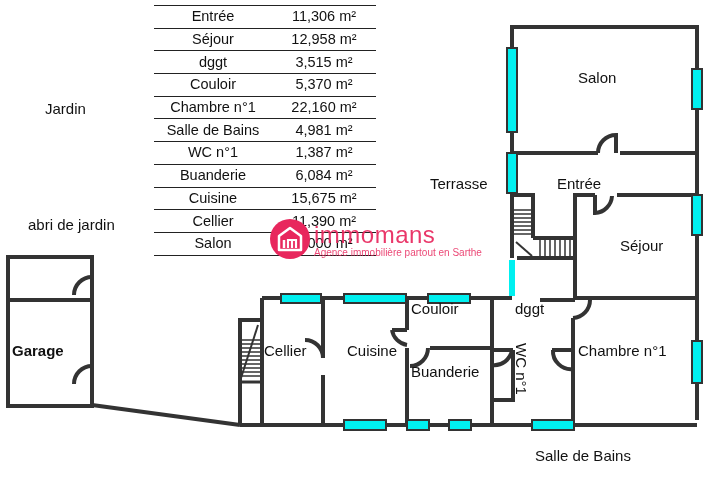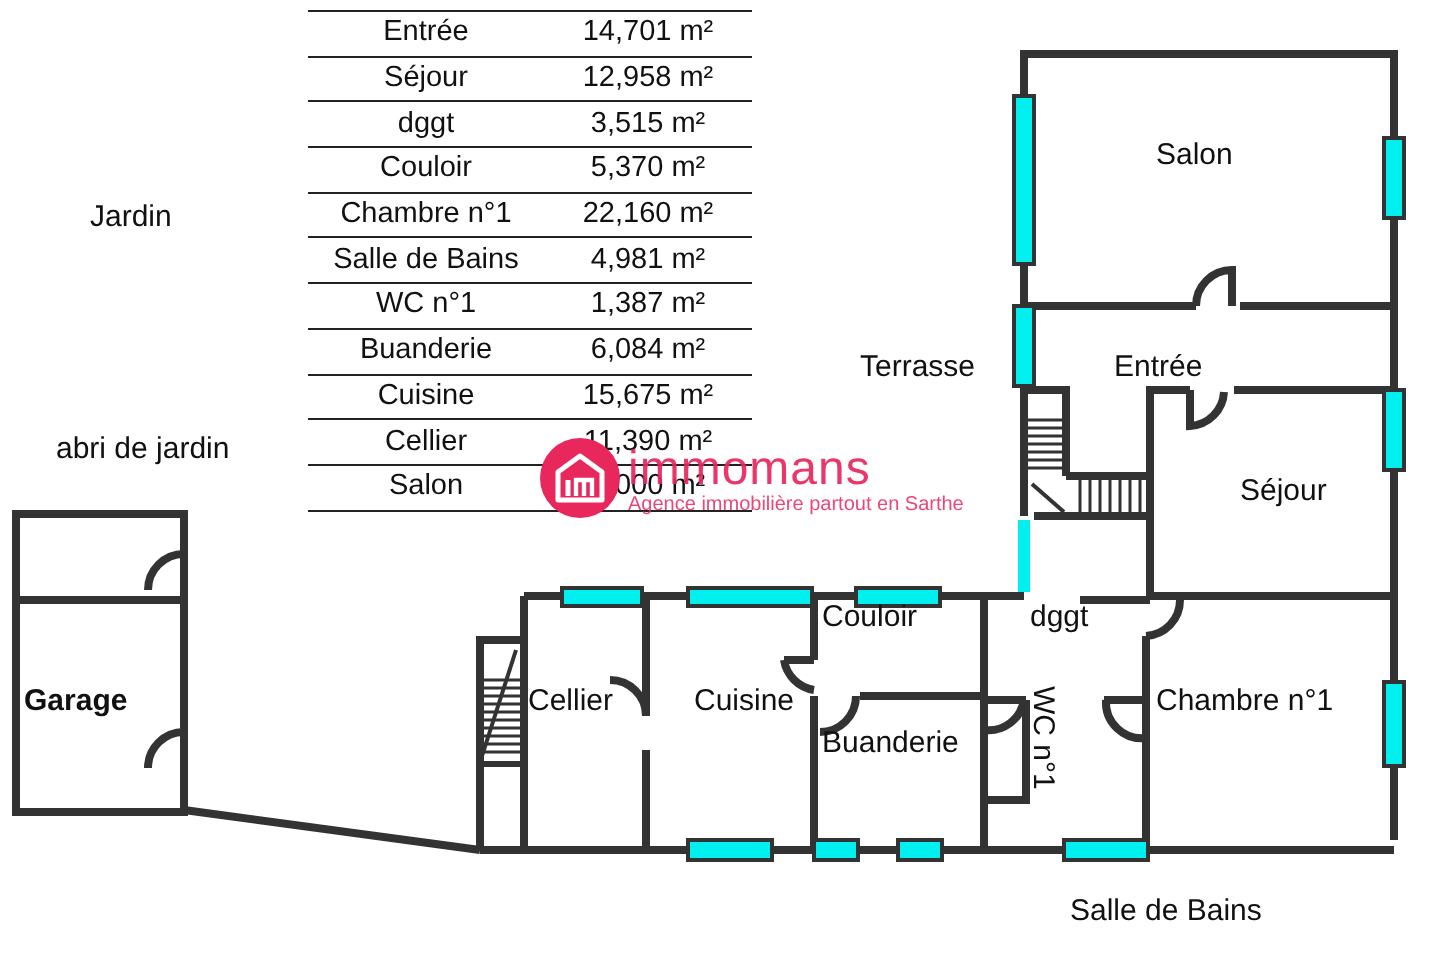--- a/index.html
+++ b/index.html
@@ -125,21 +125,21 @@
     <rect x="407" y="420" width="22" height="10"></rect>
     <rect x="449" y="420" width="22" height="10"></rect>
     <rect x="532" y="420" width="42" height="10"></rect>
   </g>
 </svg>
 
 <table class="area-table">
   <tbody>
     <tr>
         <td class="name">Entrée</td>
-        <td class="val">14,701 m²</td>
+        <td class="val">11,306 m²</td>
       </tr>
     <tr>
         <td class="name">Séjour</td>
         <td class="val">12,958 m²</td>
       </tr>
     <tr>
         <td class="name">dggt</td>
         <td class="val">3,515 m²</td>
       </tr>
     <tr>

